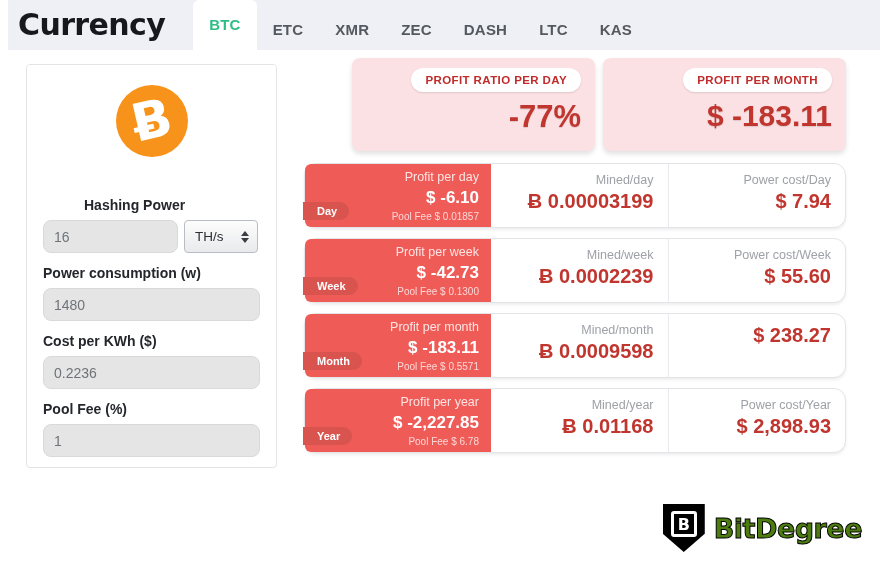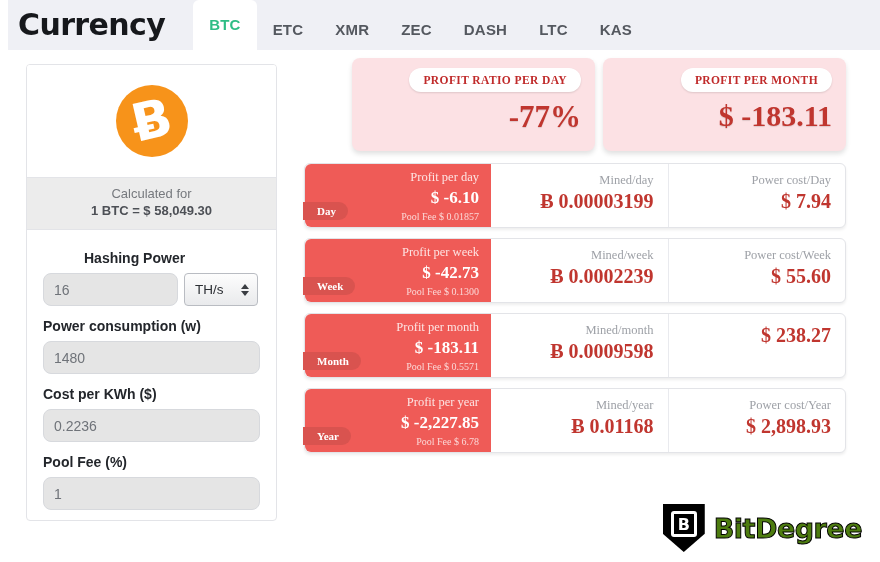--- a/index.html
+++ b/index.html
@@ -128,21 +128,21 @@
   }
   .spinner i {
     display: block; width: 0; height: 0;
     border-left: 4px solid transparent;
     border-right: 4px solid transparent;
   }
   .spinner .up { border-bottom: 5px solid #3a3d42; }
   .spinner .down { border-top: 5px solid #3a3d42; }
 
   
-  .content { position: absolute; left: 296px; top: 0; width: 580px; font-family: Liberation Serif, serif; }
+  .content { position: absolute; left: 296px; top: 0; width: 580px; }
 
   .summary { display: flex; gap: 8px; padding: 8px 30px 0 56px; }
   .summary-card {
     position: relative;
     flex: 1;
     height: 93px;
     background: #fce1e4;
     border-radius: 8px;
     box-shadow: 0 3px 5px rgba(0,0,0,0.12);
     padding: 10px 14px 0 0;
@@ -171,21 +171,21 @@
   .summary-value.money { font-size: 30px; }
 
   
   .rows { padding: 12px 30px 0 8px; }
   .row {
     position: relative;
     display: flex;
     height: 65px;
     background: #ffffff;
     border: 1px solid #e3e4e8;
-    border-radius: 6px;
+    border-radius: 12px;
     margin-bottom: 10px;
     box-shadow: 0 2px 3px rgba(0,0,0,0.07);
   }
   .cell-profit {
     position: relative;
     width: 186px;
     background: #ef5b57;
     border-radius: 6px 0 0 6px;
     color: #ffffff;
     text-align: right;
@@ -269,24 +269,20 @@
 </div>
 
 <div class="page">
 
   <div class="sidebar">
     <div class="coin-logo-wrap">
       <div class="coin-circle">
         <span class="coin-glyph">Ƀ</span>
       </div>
     </div>
-    <div class="calc-strip">
-      <div class="calc-label">Calculated for</div>
-      <div class="calc-value">1 BTC = $ 58,049.30</div>
-    </div>
     <div class="form" id="form">
         <div class="field-label first">Hashing Power</div>
         <div class="input-row">
           <input type="text" class="text-input small" value="16" style="">
           <div class="unit-select">
             <span>TH/s</span>
             <span class="spinner">
               <i class="up"></i>
               <i class="down"></i>
             </span>

